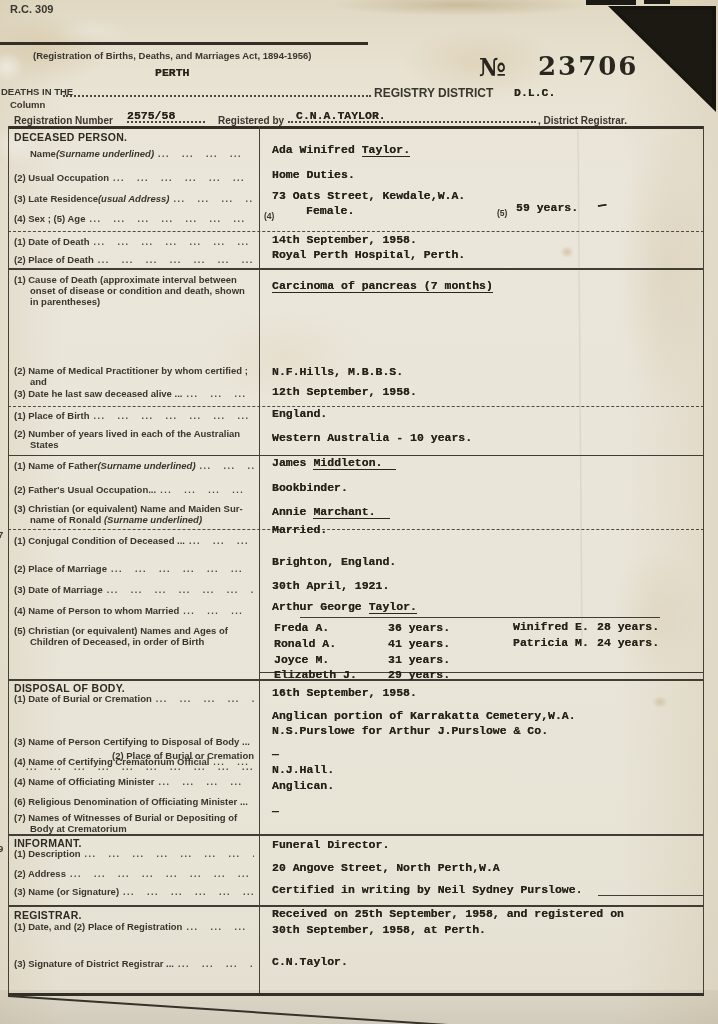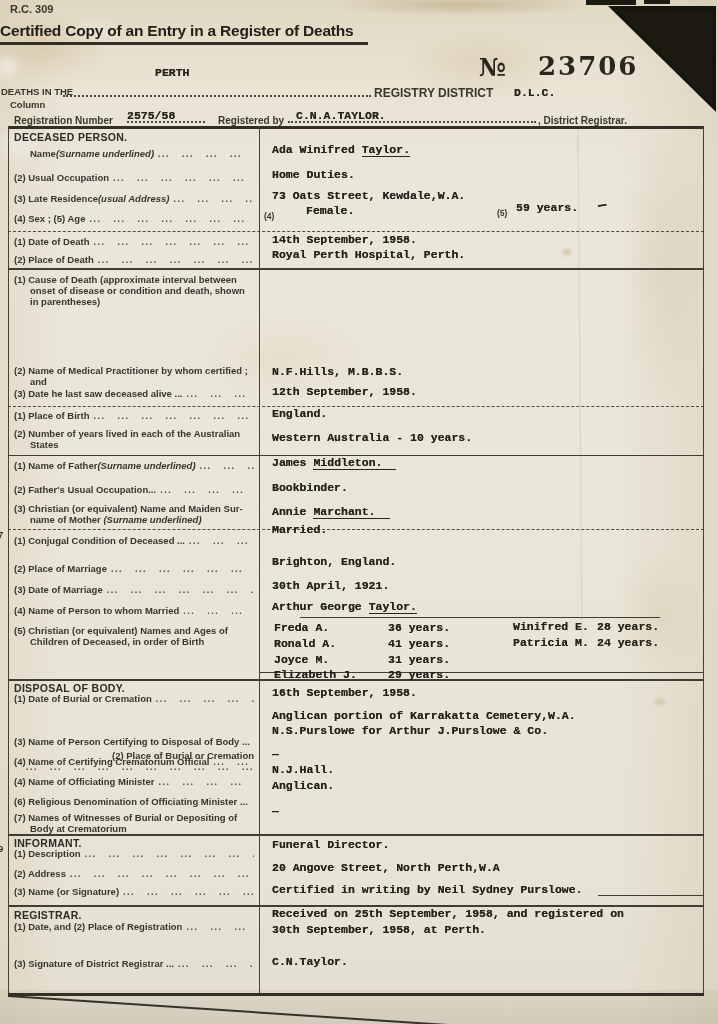--- a/index.html
+++ b/index.html
@@ -47,22 +47,22 @@
   <div class="stain" style="left:612px;top:550px;width:90px;height:130px;background:radial-gradient(closest-side,rgba(185,155,95,.12),rgba(0,0,0,0));"></div>
   <div class="stain" style="left:560px;top:246px;width:14px;height:12px;background:radial-gradient(closest-side,rgba(170,135,75,.35),rgba(0,0,0,0));"></div>
   <div class="stain" style="left:652px;top:696px;width:16px;height:12px;background:radial-gradient(closest-side,rgba(170,135,75,.30),rgba(0,0,0,0));"></div>
   <div class="stain" style="left:0px;top:990px;width:718px;height:34px;border-radius:0;background:linear-gradient(180deg,rgba(150,135,105,.10),rgba(120,108,85,.16));"></div>
 
   <div class="stain" style="left:-6px;top:124px;width:48px;height:42px;background:radial-gradient(closest-side,rgba(236,233,223,.95),rgba(236,233,223,0));"></div>
   <div class="stain" style="left:56px;top:18px;width:72px;height:26px;background:radial-gradient(closest-side,rgba(233,229,218,.65),rgba(233,229,218,0));"></div>
   <div class="stain" style="left:-10px;top:52px;width:34px;height:30px;background:radial-gradient(closest-side,rgba(238,235,226,.9),rgba(238,235,226,0));"></div>
 
   <div class="lbl" style="left:10px;top:3px;font-size:11px;">R.C. 309</div>
-  <div id="title" style="left:0px;top:23px;">Certified Copy of an Entry in a Register of Deaths</div>
   <div class="hl hl3" style="left:0px;top:42px;width:368px;border-top-width:3.5px;"></div>
+  <div class="lbl" style="left:33px;top:50px;font-size:9.5px;">(Registration of Births, Deaths, and Marriages Act, 1894-1956)</div>
 
   <div class="typed" style="left:155px;top:66px;">PERTH</div>
   <div class="lbl" style="left:1px;top:86px;font-size:9.5px;">DEATHS IN THE</div>
   <div class="dotl" style="left:63px;top:95px;width:308px;"></div>
   <div class="lbl" style="left:374px;top:86px;font-size:12px;">REGISTRY DISTRICT</div>
 
   <div id="bigno" style="left:479px;top:55px;">№</div>
   <div id="bignum" style="left:538px;top:53px;">23706</div>
   <div class="typed" style="left:514px;top:86px;">D.L.C.</div>
 
@@ -130,20 +130,21 @@
   <div class="lbl lblflex" style="left:14px;top:254px;width:240px;">
     <span>(2) Place of Death</span>
       <span class="dt"></span>
   </div>
   <div class="typed" style="left:272px;top:233px;">14th September, 1958.</div>
   <div class="typed" style="left:272px;top:248px;">Royal Perth Hospital, Perth.</div>
 
   <div class="lbl" style="left:14px;top:274px;">(1) Cause of Death (approximate interval between</div>
   <div class="lbl" style="left:30px;top:285px;">onset of disease or condition and death, shown</div>
   <div class="lbl" style="left:30px;top:296px;">in parentheses)</div>
+  <div class="typed" style="left:272px;top:279px;"><span class="u">Carcinoma of pancreas (7 months)</span></div>
   <div class="lbl" style="left:14px;top:365px;">(2) Name of Medical Practitioner by whom certified ;</div>
   <div class="lbl" style="left:30px;top:376px;">and</div>
   <div class="lbl lblflex" style="left:14px;top:388px;width:240px;">
     <span>(3) Date he last saw deceased alive ...</span>
       <span class="dt"></span>
   </div>
   <div class="typed" style="left:272px;top:365px;">N.F.Hills, M.B.B.S.</div>
   <div class="typed" style="left:272px;top:385px;">12th September, 1958.</div>
 
   <div class="lbl lblflex" style="left:14px;top:410px;width:240px;">
@@ -158,21 +159,21 @@
   <div class="lbl lblflex" style="left:14px;top:460px;width:240px;">
     <span>(1) Name of Father </span>
       <span class="it">(Surname underlined)</span>
       <span class="dt"></span>
   </div>
   <div class="lbl lblflex" style="left:14px;top:484px;width:240px;">
     <span>(2) Father's Usual Occupation...</span>
       <span class="dt"></span>
   </div>
   <div class="lbl" style="left:14px;top:503px;">(3) Christian (or equivalent) Name and Maiden Sur-</div>
-  <div class="lbl" style="left:30px;top:514px;"><span>name of Mother </span><span class="it">(Surname underlined)</span></div>
+  <div class="lbl" style="left:30px;top:514px;"><span>name of Ronald </span><span class="it">(Surname underlined)</span></div>
   <div class="typed" style="left:272px;top:456px;"><span>James </span><span class="u padu">Middleton.</span></div>
   <div class="typed" style="left:272px;top:481px;">Bookbinder.</div>
   <div class="typed" style="left:272px;top:505px;"><span>Annie </span><span class="u padu">Marchant.</span></div>
 
   <div class="lbl lblflex" style="left:14px;top:535px;width:240px;">
     <span>(1) Conjugal Condition of Deceased ...</span>
       <span class="dt"></span>
   </div>
   <div class="lbl lblflex" style="left:14px;top:563px;width:240px;">
     <span>(2) Place of Marriage</span>

